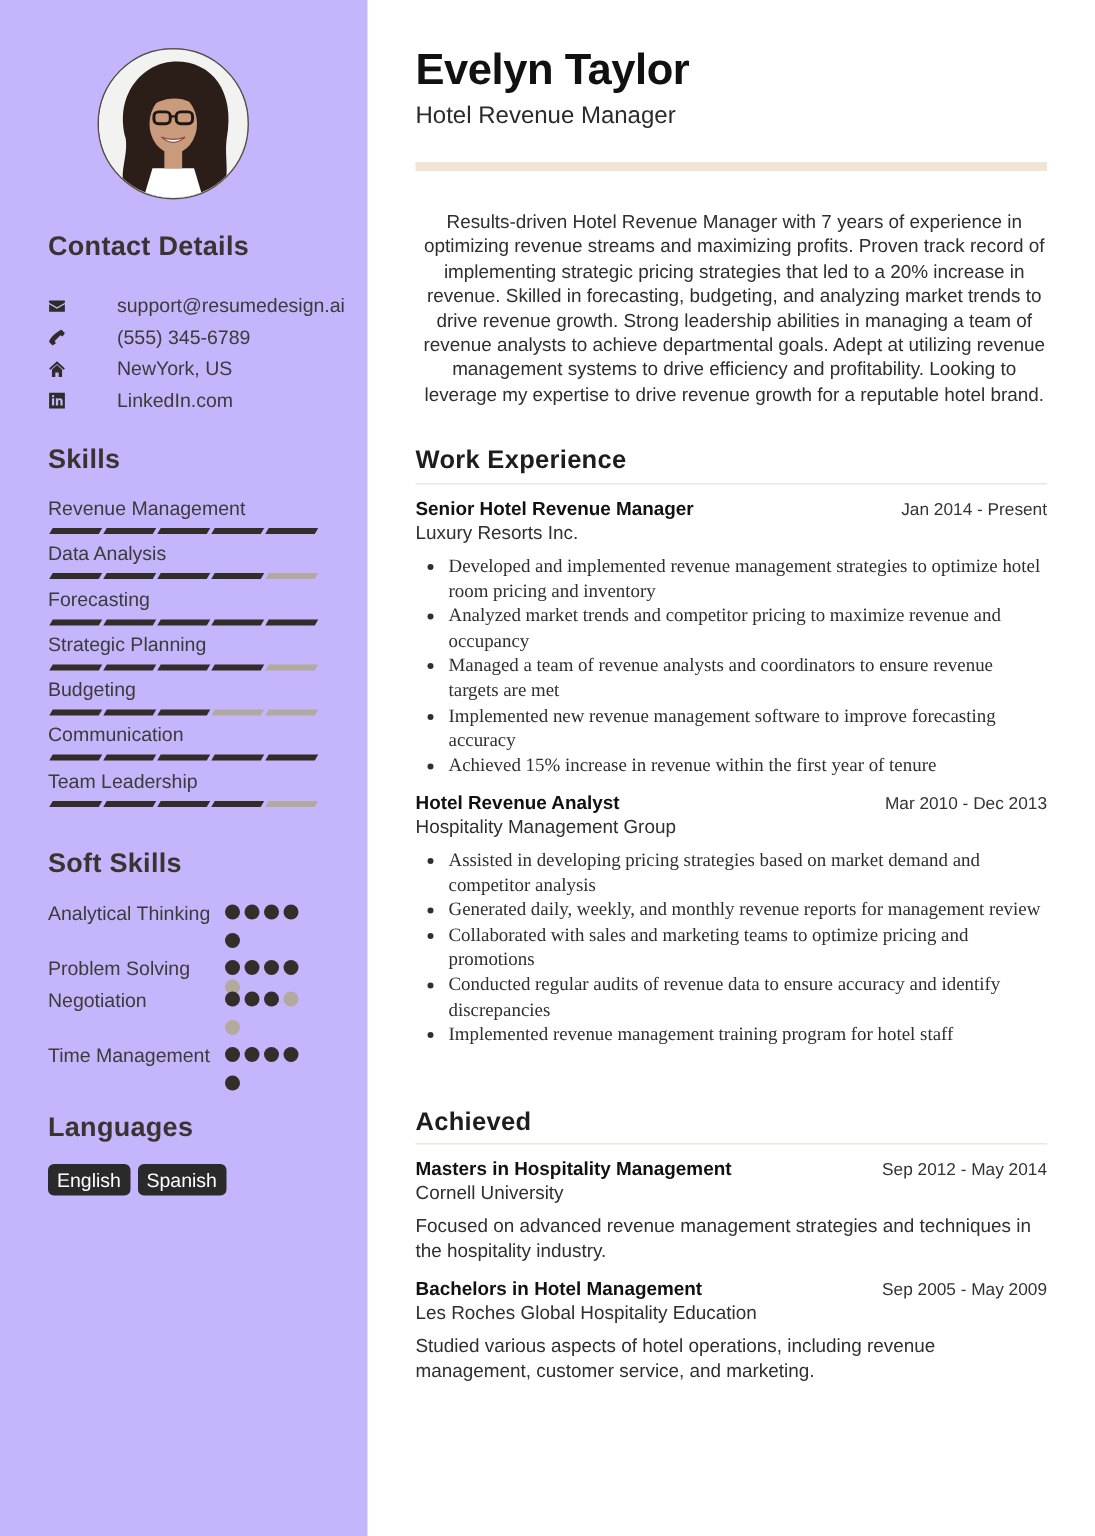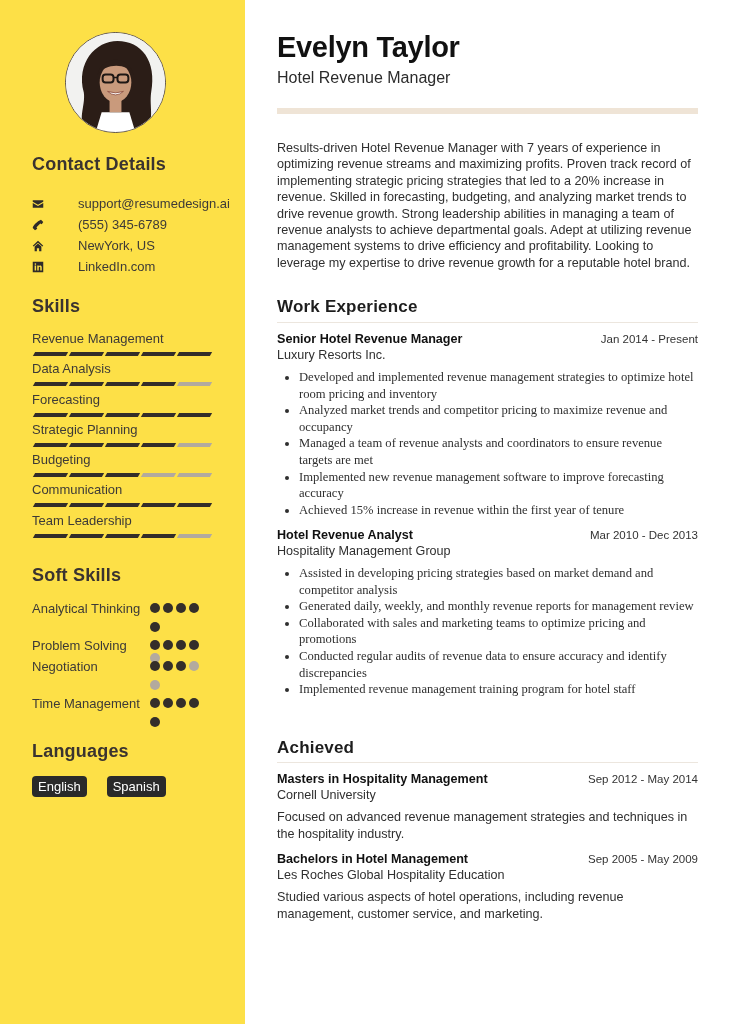--- a/index.html
+++ b/index.html
@@ -1,19 +1,19 @@
 <!DOCTYPE html>
 <html><head>
 <meta charset="utf-8">
 <style>
   * { box-sizing: border-box; margin: 0; padding: 0; }
   html, body { width: 730px; height: 1024px; background: #ffffff; overflow: hidden; }
   body { font-family: "Liberation Sans", "DejaVu Sans", sans-serif; color: #2b2b2b; position: relative; }
 
-  .sidebar { position: absolute; left: 0; top: 0; width: 245px; height: 1024px; background: #fde047; padding: 0 17px 0 32px; }
+  .sidebar { position: absolute; left: 0; top: 0; width: 245px; height: 1024px; background: #c4b5fd; padding: 0 17px 0 32px; }
   .avatar { position: absolute; left: 65px; top: 32px; width: 101px; height: 101px; border-radius: 50%; border: 1.5px solid #5a4f47; overflow: hidden; background: #f3f3f1; }
   .avatar svg { width: 100%; height: 100%; display: block; }
 
   .side-h { position: absolute; left: 32px; font-size: 18px; font-weight: bold; color: #3a3330; letter-spacing: 0.2px; }
   .contact-list { position: absolute; left: 32px; top: 193px; }
   .contact-row { display: flex; align-items: center; height: 21px; font-size: 13px; color: #3d3a37; gap: 24px; }
   .contact-row .ic { width: 12px; height: 12px; margin-right: 10px; display: inline-flex; align-items: center; justify-content: center; }
   .contact-row .ic svg { width: 12px; height: 12px; fill: #2f2b29; }
 
   .skills { position: absolute; left: 32px; top: 331px; width: 180px; }
@@ -23,28 +23,28 @@
   .bar { width: 33px; height: 4px; transform: skewX(-30deg); background: #b3aa9e; }
   .bar.on { background: #332d29; }
 
   .soft { position: absolute; left: 32px; top: 600px; width: 180px; }
   .soft-row { display: flex; position: relative; }
   .soft-name { width: 118px; font-size: 13px; line-height: 17px; color: #3d3a37; }
   .dots { display: flex; flex-wrap: wrap; width: 52px; gap: 3px 3px; padding-top: 3px; }
   .dot { width: 10px; height: 10px; border-radius: 50%; background: #b3aa9e; }
   .dot.on { background: #342e2a; }
 
-  .langs { position: absolute; left: 32px; top: 776px; display: flex; gap: 20px; }
+  .langs { position: absolute; left: 32px; top: 776px; display: flex; gap: 5px; }
   .lang { background: #2a2a2a; color: #ffffff; font-size: 13px; padding: 2px 6px; border-radius: 4px; line-height: 17px; }
 
   .main { position: absolute; left: 277px; top: 0; width: 421px; }
   .name { position: absolute; top: 31px; left: 0; font-size: 29px; font-weight: bold; color: #111; letter-spacing: -0.3px; }
   .title { position: absolute; top: 69px; left: 0; font-size: 16px; color: #2b2b2b; }
   .accent-bar { position: absolute; top: 108px; left: 0; width: 421px; height: 6px; background: #efe4d6; }
-  .summary { position: absolute; top: 140px; left: 0; width: 425px; font-size: 12.6px; line-height: 16.4px; color: #2f2f2f; }
+  .summary { position: absolute; top: 140px; left: 0; width: 425px; font-size: 12.6px; line-height: 16.4px; color: #2f2f2f; text-align: center; }
 
   .sec-h { position: absolute; left: 0; font-size: 17px; font-weight: bold; color: #1d1d1d; letter-spacing: 0.2px; }
   .sec-rule { position: absolute; left: 0; width: 421px; height: 1px; background: #ece6de; }
 
   .entry { position: absolute; left: 0; width: 421px; }
   .entry-head { display: flex; justify-content: space-between; align-items: baseline; }
   .entry-role { font-size: 12.6px; font-weight: bold; color: #111; }
   .entry-date { font-size: 11.5px; color: #333; }
   .entry-org { font-size: 12.6px; color: #2f2f2f; margin-top: 2px; }
   .bullets { list-style: disc; margin: 7px 0 0 22px; }

